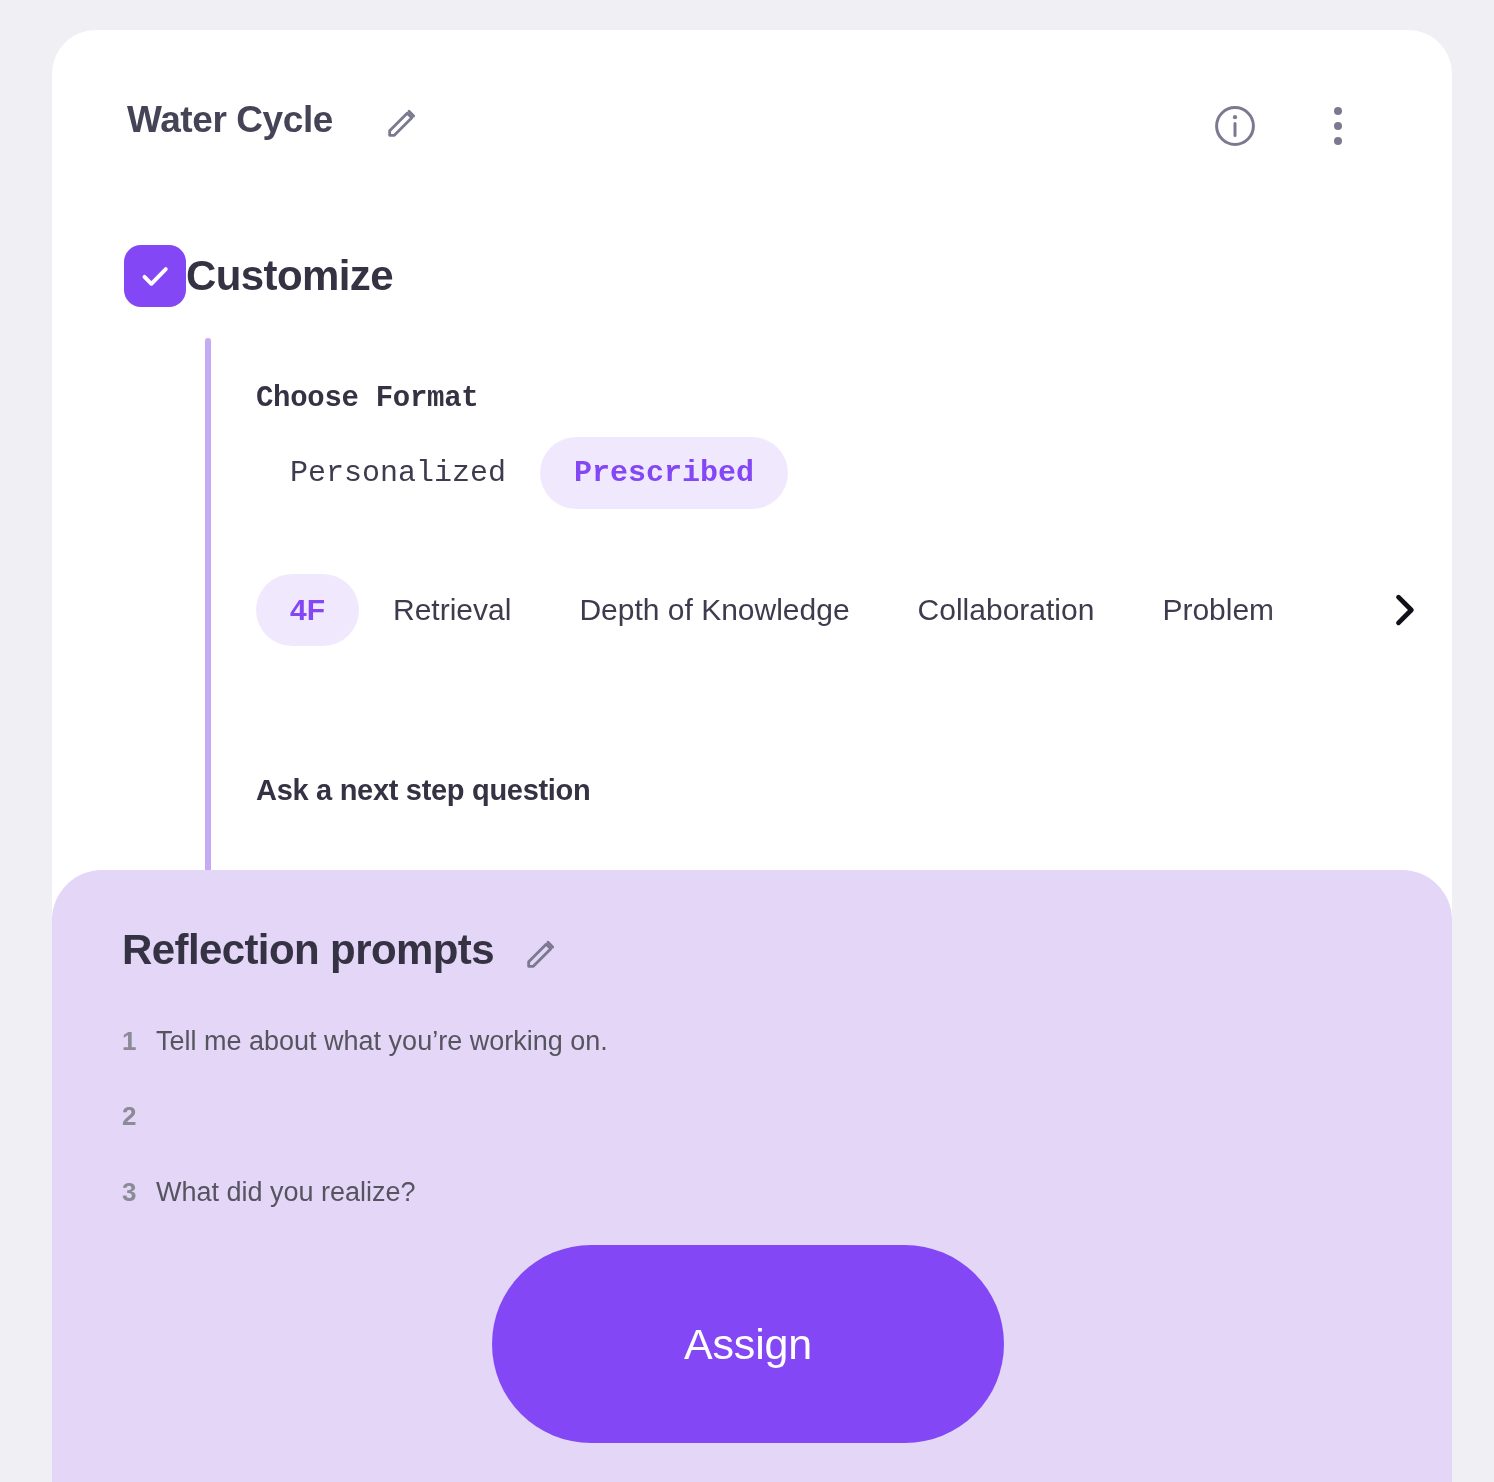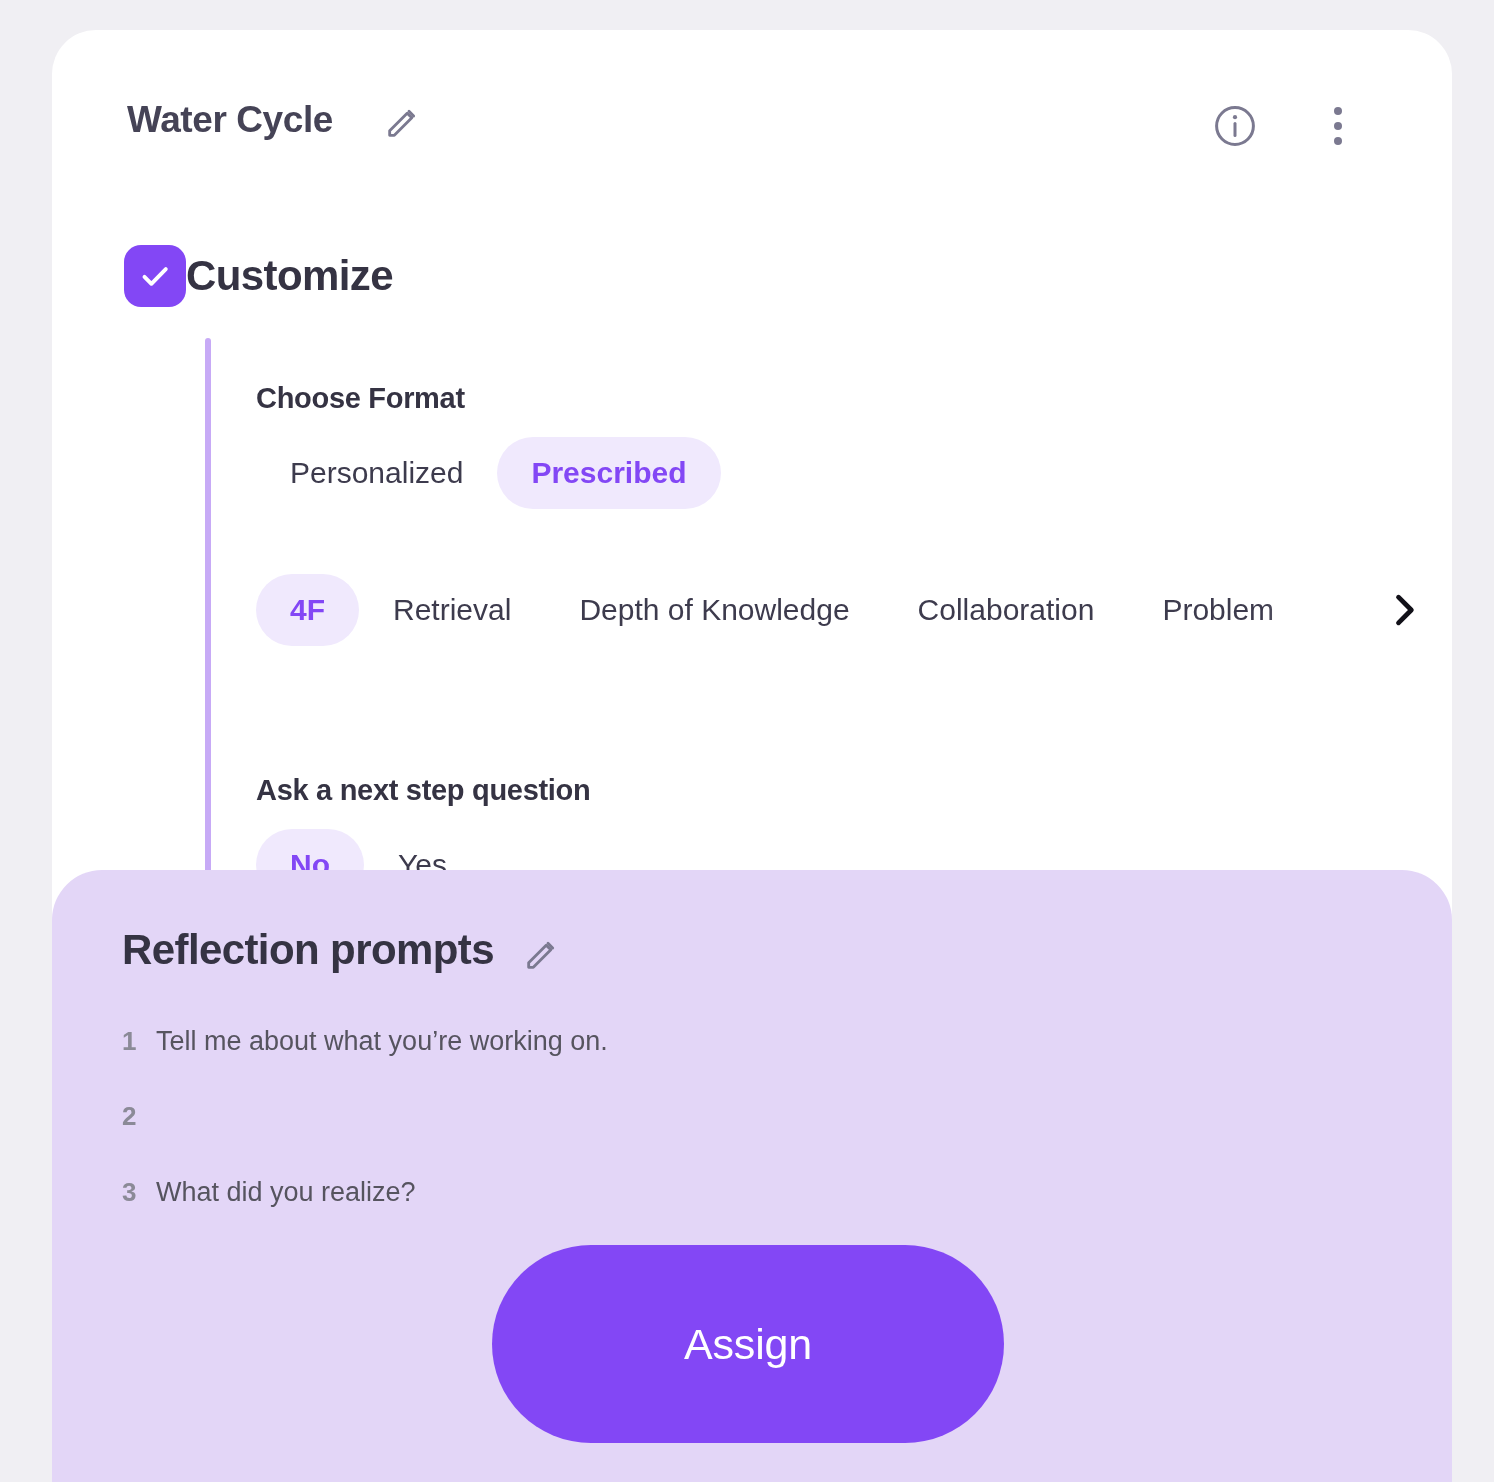--- a/index.html
+++ b/index.html
@@ -157,21 +157,21 @@
     line-height: 34px;
   }
 
   .pill.selected {
     background: #f0e9fd;
     color: #8347f5;
     font-weight: bold;
   }
 
   
-  .group-format { top: 352px; }
+  .group-format { top: 352px; font-family: Liberation Mono, monospace; }
   .group-focus  { top: 544px; width: 1160px; }
   .group-next   { top: 744px; }
 
   
   .focus-wrap {
     position: relative;
     width: 1160px;
   }
   .focus-scroller {
     display: flex;
@@ -202,21 +202,21 @@
     background: #e3d6f7;
     border-top-left-radius: 50px;
     border-top-right-radius: 50px;
   }
 
   .reflect-header {
     position: absolute;
     left: 70px;
     top: 56px;
     display: flex;
-    align-items: flex-end;
+    align-items: center;
     gap: 28px;
   }
 
   .reflect-title {
     font-size: 42px;
     font-weight: bold;
     color: #353343;
     letter-spacing: -0.6px;
   }
 
@@ -332,24 +332,20 @@
         <div class="focus-chevron">
           <svg width="44" height="44" viewBox="0 0 24 24" fill="none">
             <path d="M9 5l7 7-7 7" stroke="#111018" stroke-width="2.6" stroke-linecap="round" stroke-linejoin="round"></path>
           </svg>
         </div>
       </div>
     </div>
 
     <div class="group group-next">
       <div class="group-title">Ask a next step question</div>
-      <div class="pill-row">
-        <div class="pill selected">No</div>
-        <div class="pill">Yes</div>
-      </div>
     </div>
 
   </div>
 
   <div class="reflect-panel">
 
     <div class="reflect-header">
       <div class="reflect-title">Reflection prompts</div>
       <div class="reflect-edit">
         <svg width="40" height="40" viewBox="0 0 24 24" fill="none">

